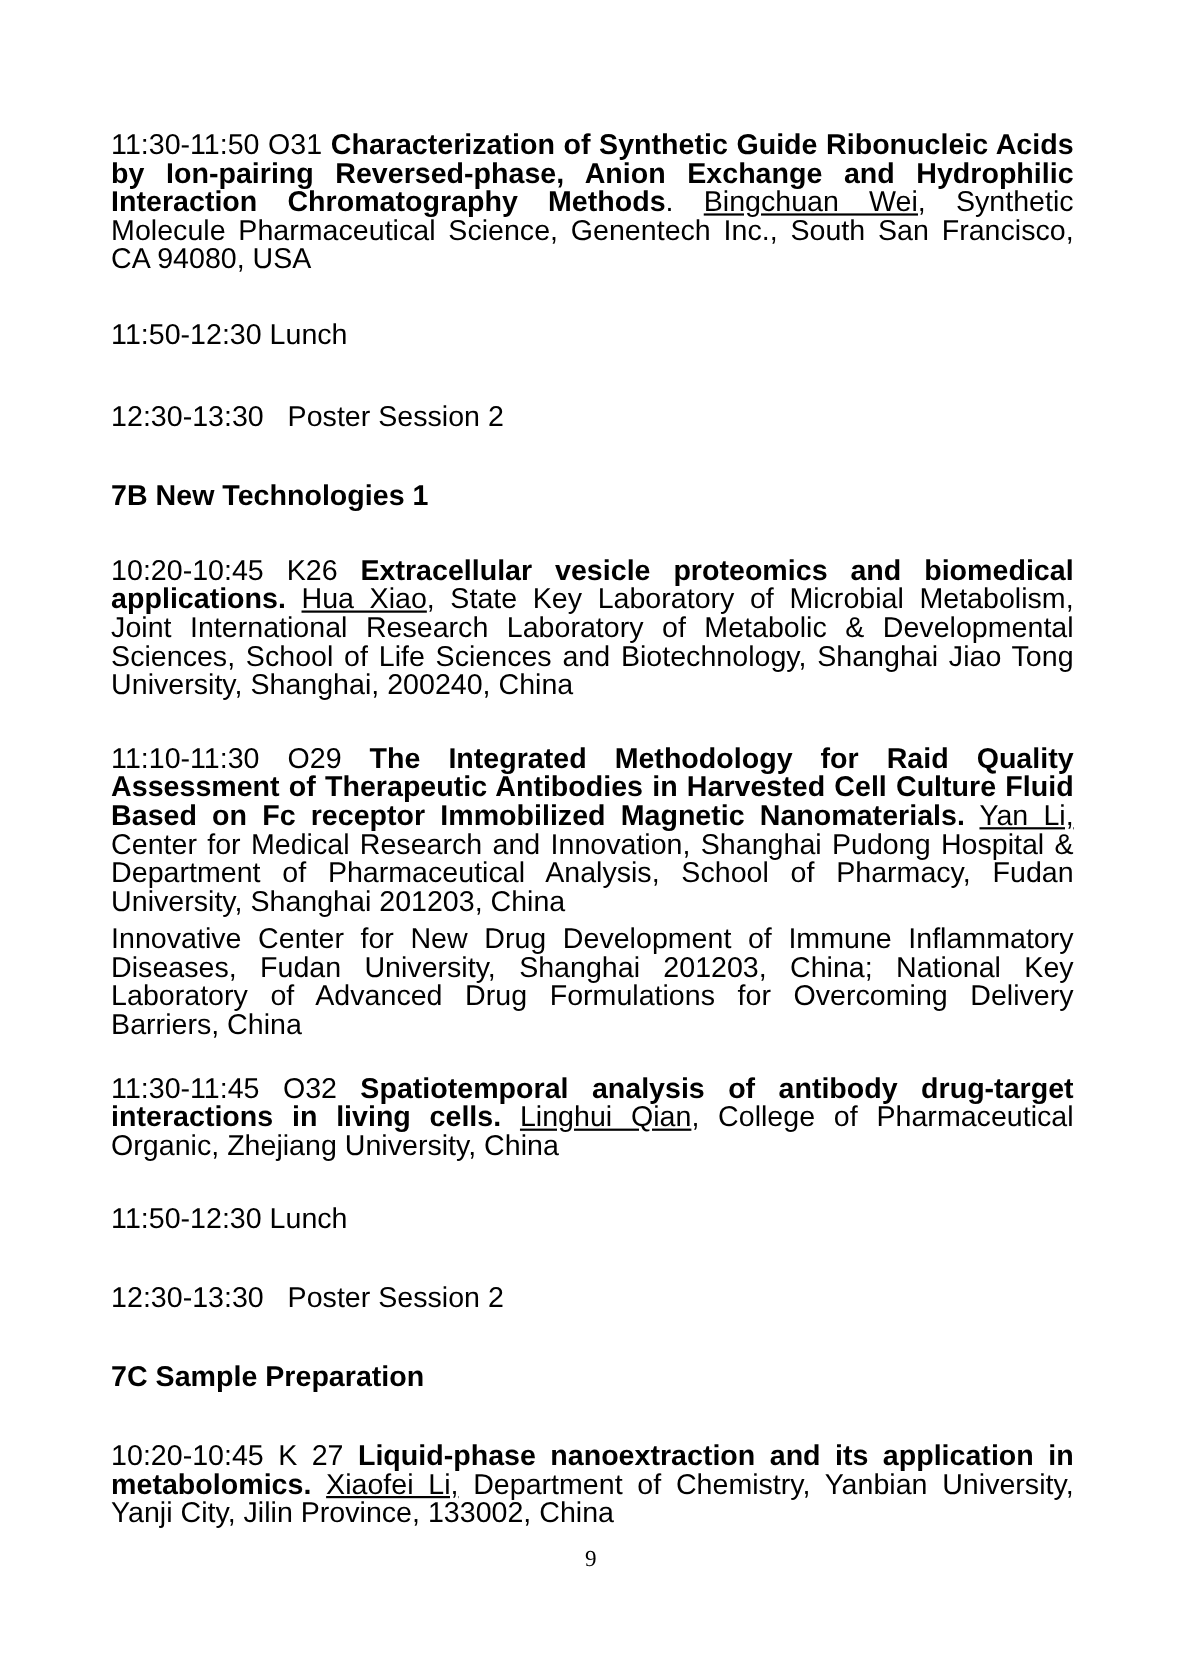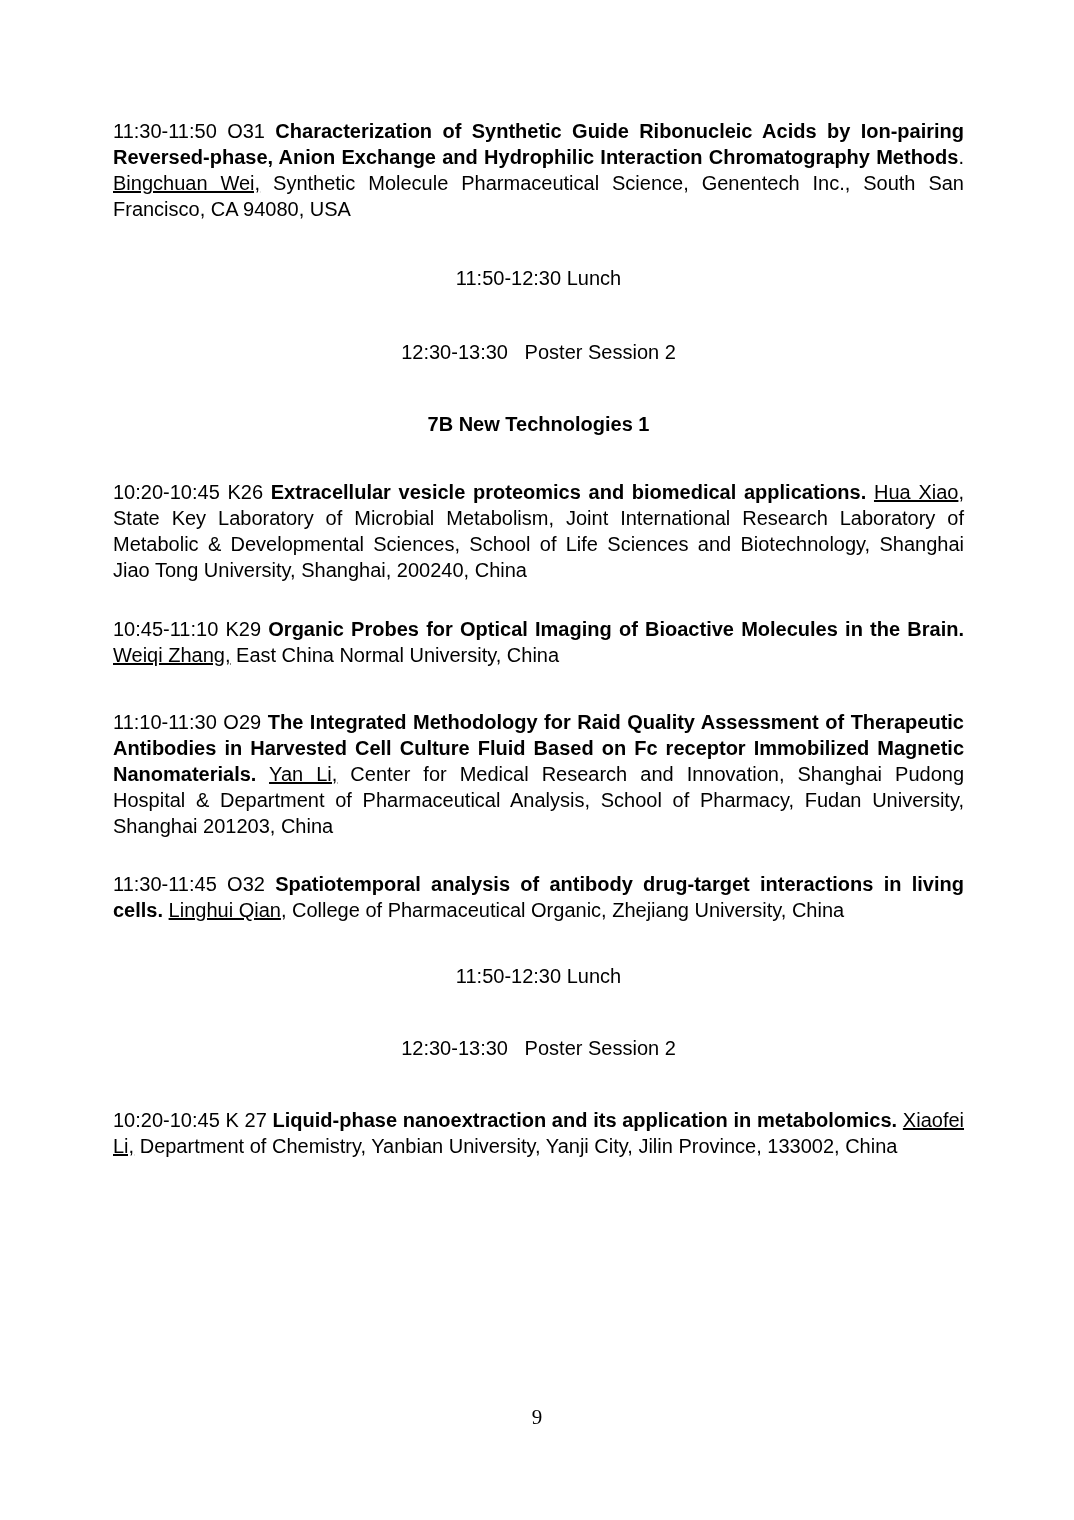--- a/index.html
+++ b/index.html
@@ -12,29 +12,29 @@
     width: 1074px;
     height: 1520px;
     background: #ffffff;
     overflow: hidden;
     box-sizing: border-box;
   }
   .content {
     padding: 118px 94px 0 97px;
   }
   .para {
-    margin: 16px;
+    margin: 4px;
     font-family: "Liberation Sans", sans-serif;
-    font-size: 20px;
+    font-size: 26px;
     line-height: 26px;
     color: #000000;
     text-align: justify;
   }
   .para.left {
-    text-align: center;
+    text-align: left;
   }
   .seg-normal { font-weight: 400; }
   .seg-bold   { font-weight: 700; }
   .seg-underline { text-decoration: underline; }
   .footer {
     position: absolute;
     left: 0;
     right: 0;
     top: 1404px;
     text-align: center;
@@ -54,31 +54,32 @@
 
     <p class="para left" style="margin-top:43px"><span class="seg-normal">11:50-12:30 Lunch</span></p>
 
     <p class="para left" style="margin-top:48px"><span class="seg-normal">12:30-13:30&nbsp;&nbsp; Poster Session 2</span></p>
 
     <p class="para left" style="margin-top:46px"><span class="seg-bold">7B New Technologies 1</span></p>
 
 
     <p class="para" style="margin-top:42px"><span class="seg-normal">10:20-10:45 K26 </span><span class="seg-bold">Extracellular vesicle proteomics and biomedical applications.</span><span class="seg-normal"> </span><span class="seg-underline">Hua Xiao</span><span class="seg-normal">, State Key Laboratory of Microbial Metabolism, Joint International Research Laboratory of Metabolic &amp; Developmental Sciences, School of Life Sciences and Biotechnology, Shanghai Jiao Tong University, Shanghai, 200240, China</span></p>
 
-    <p class="para" style="margin-top:33px"><span class="seg-normal">10:45-11:10 K29 </span><span class="seg-bold">Organic Probes for Optical Imaging of Bioactive Molecules in the Brain.</span><span class="seg-normal"> </span><span class="seg-underline">Weiqi Zhang,</span><span class="seg-normal"> East China Normal University, China</span></p>
 
     <p class="para" style="margin-top:41px"><span class="seg-normal">11:10-11:30 O29 </span><span class="seg-bold">The Integrated Methodology for Raid Quality Assessment of Therapeutic Antibodies in Harvested Cell Culture Fluid Based on Fc receptor Immobilized Magnetic Nanomaterials.</span><span class="seg-normal"> </span><span class="seg-underline">Yan Li,</span><span class="seg-normal"> Center for Medical Research and Innovation, Shanghai Pudong Hospital &amp; Department of Pharmaceutical Analysis, School of Pharmacy, Fudan University, Shanghai 201203, China</span></p>
 
+    <p class="para" style="margin-top:8px"><span class="seg-normal">Innovative Center for New Drug Development of Immune Inflammatory Diseases, Fudan University, Shanghai 201203, China; National Key Laboratory of Advanced Drug Formulations for Overcoming Delivery Barriers, China</span></p>
 
     <p class="para" style="margin-top:32px"><span class="seg-normal">11:30-11:45 O32 </span><span class="seg-bold">Spatiotemporal analysis of antibody drug-target interactions in living cells.</span><span class="seg-normal"> </span><span class="seg-underline">Linghui Qian</span><span class="seg-normal">, College of Pharmaceutical Organic, Zhejiang University, China</span></p>
 
     <p class="para left" style="margin-top:40px"><span class="seg-normal">11:50-12:30 Lunch</span></p>
 
     <p class="para left" style="margin-top:46px"><span class="seg-normal">12:30-13:30&nbsp;&nbsp; Poster Session 2</span></p>
 
+    <p class="para left" style="margin-top:46px"><span class="seg-bold">7C Sample Preparation</span></p>
 
 
     <p class="para" style="margin-top:46px"><span class="seg-normal">10:20-10:45 K 27 </span><span class="seg-bold">Liquid-phase nanoextraction and its application in metabolomics.</span><span class="seg-normal"> </span><span class="seg-underline">Xiaofei Li,</span><span class="seg-normal"> Department of Chemistry, Yanbian University, Yanji City, Jilin Province, 133002, China</span></p>
 
 
   </div>
 
   <div class="footer">9</div>
 </div>
 

